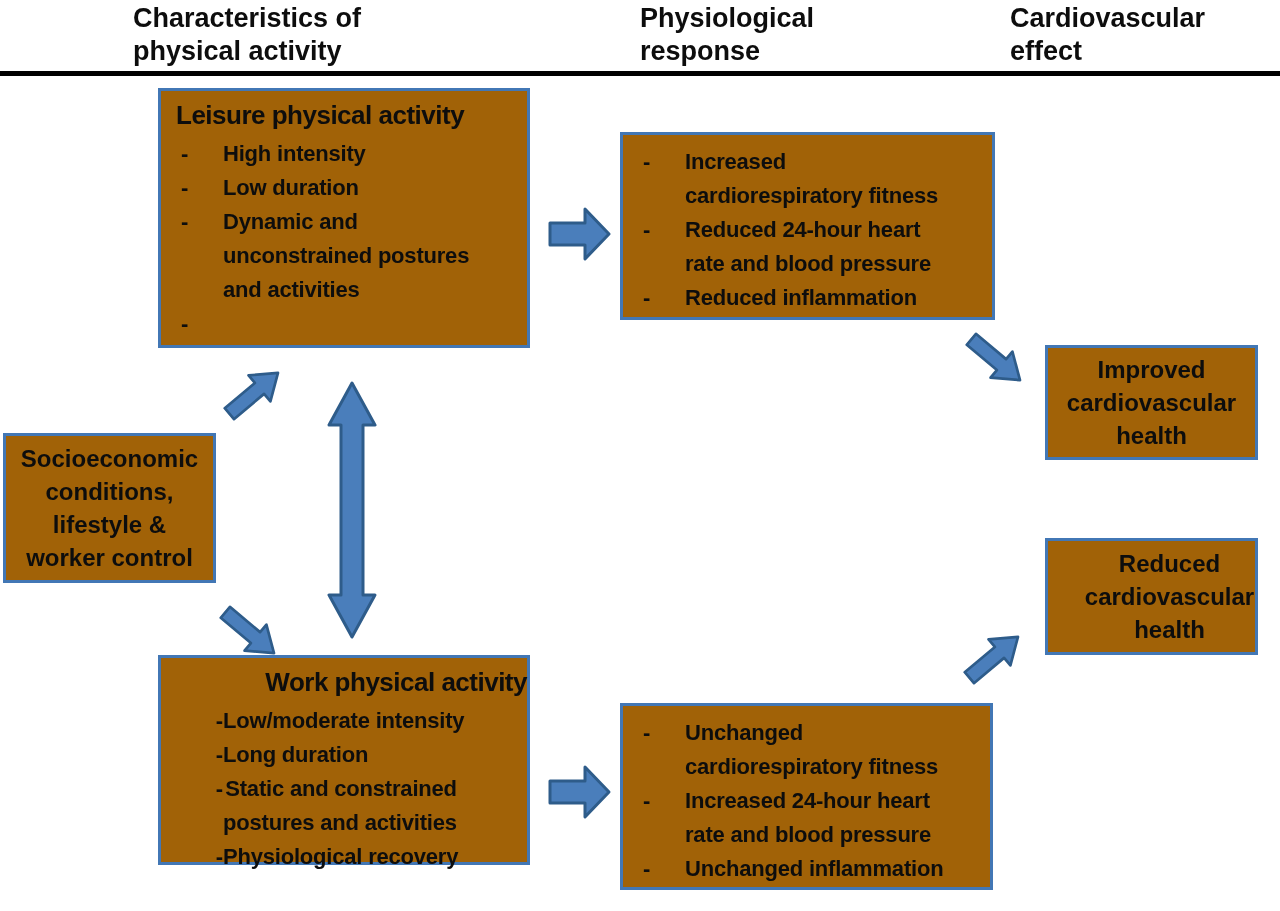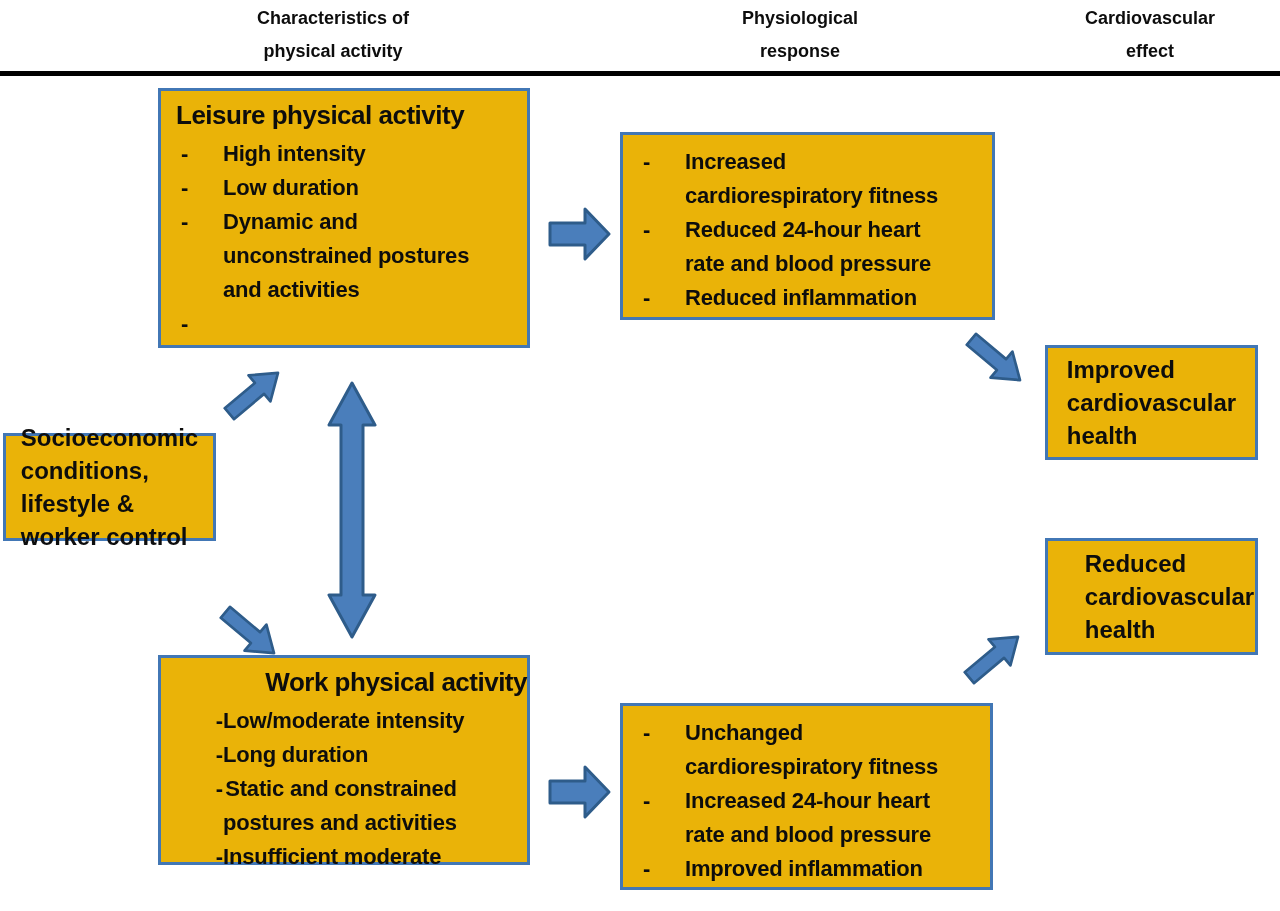--- a/index.html
+++ b/index.html
@@ -2,39 +2,39 @@
 <html style="--arrow-fill: #4A7EBB; --arrow-stroke: #2E5C8A; --box-border: #4277B5; --divider: #000000; --text: #0d0d0d;"><head>
 <meta charset="utf-8">
 <style>
   html,body { margin:0; padding:0; background:#ffffff; }
   body {
     width:1280px; height:911px; position:relative; overflow:hidden;
     font-family:"Liberation Sans", sans-serif; font-weight:bold; color:#0d0d0d;
   }
   .abs { position:absolute; }
   .hdr {
-    text-align:center; font-size:18px; line-height:33px;
+    text-align:left; font-size:27px; line-height:33px;
     white-space:pre-line; padding-top:2px;
   }
   .rule { background:#000000; }
   .box {
-    border:3px solid var(--box-border,#4277B5); background:#eab308;
+    border:3px solid var(--box-border,#4277B5); background:#a16207;
     box-sizing:border-box;
   }
   .btitle {
     font-size:26px; line-height:36px; padding:6px 0 0 15px; letter-spacing:-0.5px;
   }
   .bullets { padding:4px 0 0 20px; font-size:22px; line-height:34px; letter-spacing:-0.2px; }
   .pt8 { padding-top:10px; }
   .bullet { display:flex; }
   .dash { width:42px; flex:none; }
   .btext { white-space:pre-line; }
   .centered {
     display:flex; align-items:center; justify-content:center;
-    text-align:left; font-size:24px; line-height:33px; white-space:pre-line;
+    text-align:center; font-size:24px; line-height:33px; white-space:pre-line;
   }
   svg polygon {
     fill:var(--arrow-fill,#4A7EBB);
     stroke:var(--arrow-stroke,#2E5C8A);
     stroke-width:3; stroke-linejoin:round;
   }
   .diag { display:flex; align-items:center; justify-content:center; }
   .rot-ur svg { transform:rotate(-40deg); }
   .rot-dr svg { transform:rotate(40deg); }
 </style>
@@ -89,21 +89,21 @@
       <span class="dash">-</span>
       <span class="btext">Reduced inflammation</span>
     </div>
   </div>
 </div>
 
 <div class="abs box centered" style="left:1045px; top:345px; width:213px; height:115px;">Improved
 cardiovascular
 health</div>
 
-<div class="abs box centered" style="left:3px; top:433px; width:213px; height:108px;">Socioeconomic
+<div class="abs box centered" style="left:3px; top:433px; width:213px; height:150px;">Socioeconomic
 conditions,
 lifestyle &amp;
 worker control</div>
 
 <div class="abs box centered" style="left:1045px; top:538px; width:213px; height:117px;padding-left:36px;">Reduced
 cardiovascular
 health</div>
 
 <div class="abs box" style="left:158px; top:655px; width:372px; height:210px;text-align:right;">
   <div class="btitle">Work physical activity</div>
@@ -116,40 +116,40 @@
       <span class="dash">-</span>
       <span class="btext">Long duration</span>
     </div>
     <div class="bullet">
       <span class="dash">-</span>
       <span class="btext">Static and constrained
 postures and activities</span>
     </div>
     <div class="bullet">
       <span class="dash">-</span>
-      <span class="btext">Insufficient moderate</span>
+      <span class="btext">Physiological recovery</span>
     </div>
   </div>
 </div>
 
 <div class="abs box" style="left:620px; top:703px; width:373px; height:187px;">
   <div class="bullets pt8">
     <div class="bullet">
       <span class="dash">-</span>
       <span class="btext">Unchanged
 cardiorespiratory fitness</span>
     </div>
     <div class="bullet">
       <span class="dash">-</span>
       <span class="btext">Increased 24-hour heart
 rate and blood pressure</span>
     </div>
     <div class="bullet">
       <span class="dash">-</span>
-      <span class="btext">Improved inflammation</span>
+      <span class="btext">Unchanged inflammation</span>
     </div>
   </div>
 </div>
 
 <div class="abs diag rot-ur" style="left:219px; top:357px; width:70px; height:72px;">
   <svg width="68" height="38" viewBox="0 0 76 42">
     <polygon points="2,13 46,13 46,2 73,21 46,40 46,29 2,29"></polygon>
   </svg>
 </div>
 

